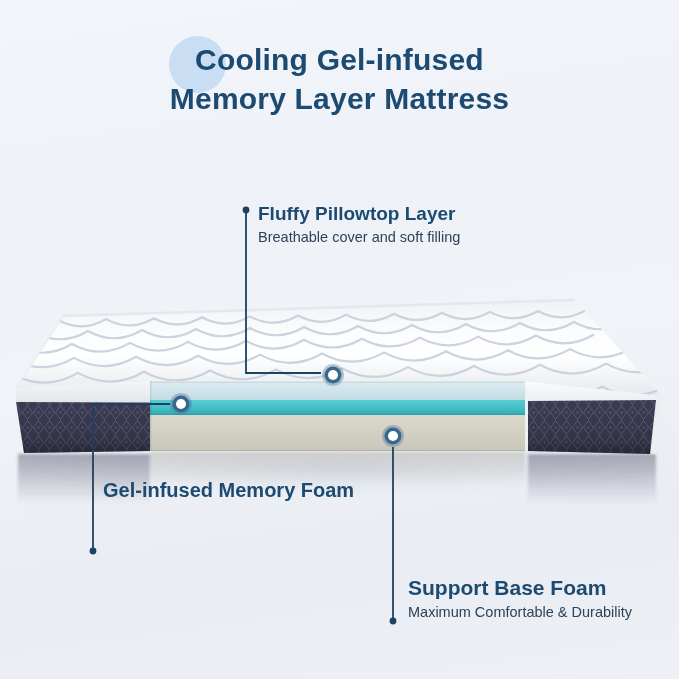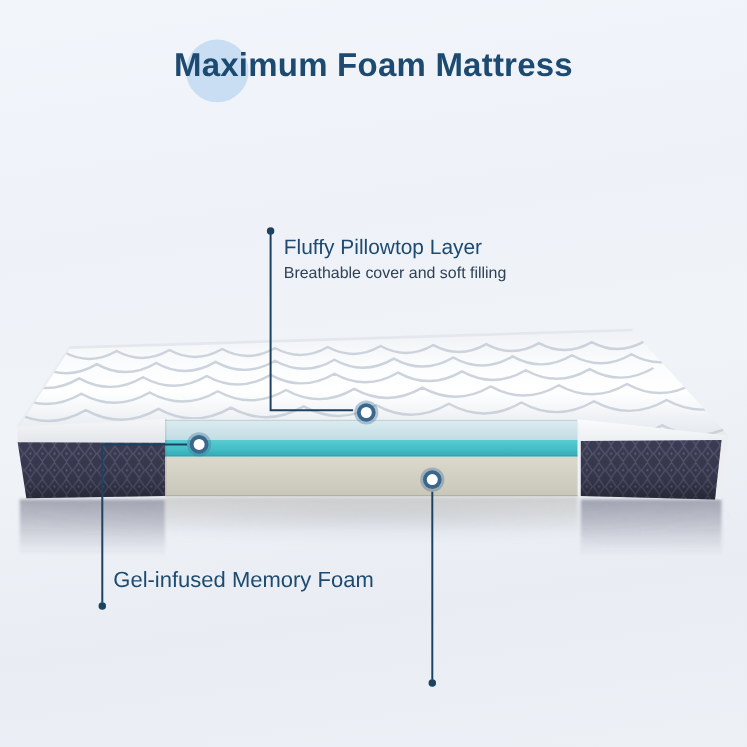--- a/index.html
+++ b/index.html
@@ -11,38 +11,39 @@
   .accent-circle{
     position:absolute;left:169px;top:36px;width:57px;height:57px;border-radius:50%;
     background:#c9def3;z-index:1;
   }
   .hero-title{
     position:absolute;left:0;top:40px;width:100%;text-align:center;z-index:2;
     font-weight:700;font-size:30px;line-height:39px;color:#1c4a70;letter-spacing:.2px;
   }
   .illustration{position:absolute;left:0;top:0;z-index:3;}
   .callout{position:absolute;z-index:4;}
-  .c-title{font-weight:400;color:#1c4a70;line-height:1.15;margin-top:12px;}
+  .c-title{font-weight:700;color:#1c4a70;line-height:1.15;}
   .c-sub{font-weight:400;color:#2e4257;font-size:14.5px;line-height:18px;margin-top:3px;}
   .callout-pillowtop{left:258px;top:203px;}
   .callout-pillowtop .c-title{font-size:19px;}
-  .callout-gel{left:103px;top:505px;}
+  .callout-gel{left:103px;top:479px;}
   .callout-gel .c-title{font-size:20px;}
   .callout-support{left:408px;top:576px;}
   .callout-support .c-title{font-size:21px;}
 </style>
 </head>
 <body>
 
 <div id="canvas">
 
   <div class="accent-circle"></div>
 
   <div class="hero-title">
-    <div>Maximum Foam Mattress</div>
+    <div>Cooling Gel-infused</div>
+    <div>Memory Layer Mattress</div>
   </div>
 
   <svg class="illustration" width="679" height="679" viewBox="0 0 679 679">
     <defs>
       <linearGradient id="topGrad" x1="0" y1="300" x2="0" y2="392" gradientUnits="userSpaceOnUse">
         <stop offset="0" stop-color="#eff2f6"></stop>
         <stop offset="0.35" stop-color="#fbfcfd"></stop>
         <stop offset="0.6" stop-color="#ffffff"></stop>
         <stop offset="1" stop-color="#e7ebf0"></stop>
       </linearGradient>
@@ -173,14 +174,18 @@
 
   <div class="callout callout-pillowtop">
     <div class="c-title">Fluffy Pillowtop Layer</div>
     <div class="c-sub">Breathable cover and soft filling</div>
   </div>
 
   <div class="callout callout-gel">
     <div class="c-title">Gel-infused Memory Foam</div>
   </div>
 
+  <div class="callout callout-support">
+    <div class="c-title">Support Base Foam</div>
+    <div class="c-sub">Maximum Comfortable &amp; Durability</div>
+  </div>
 
 </div>
 
 </body></html>

